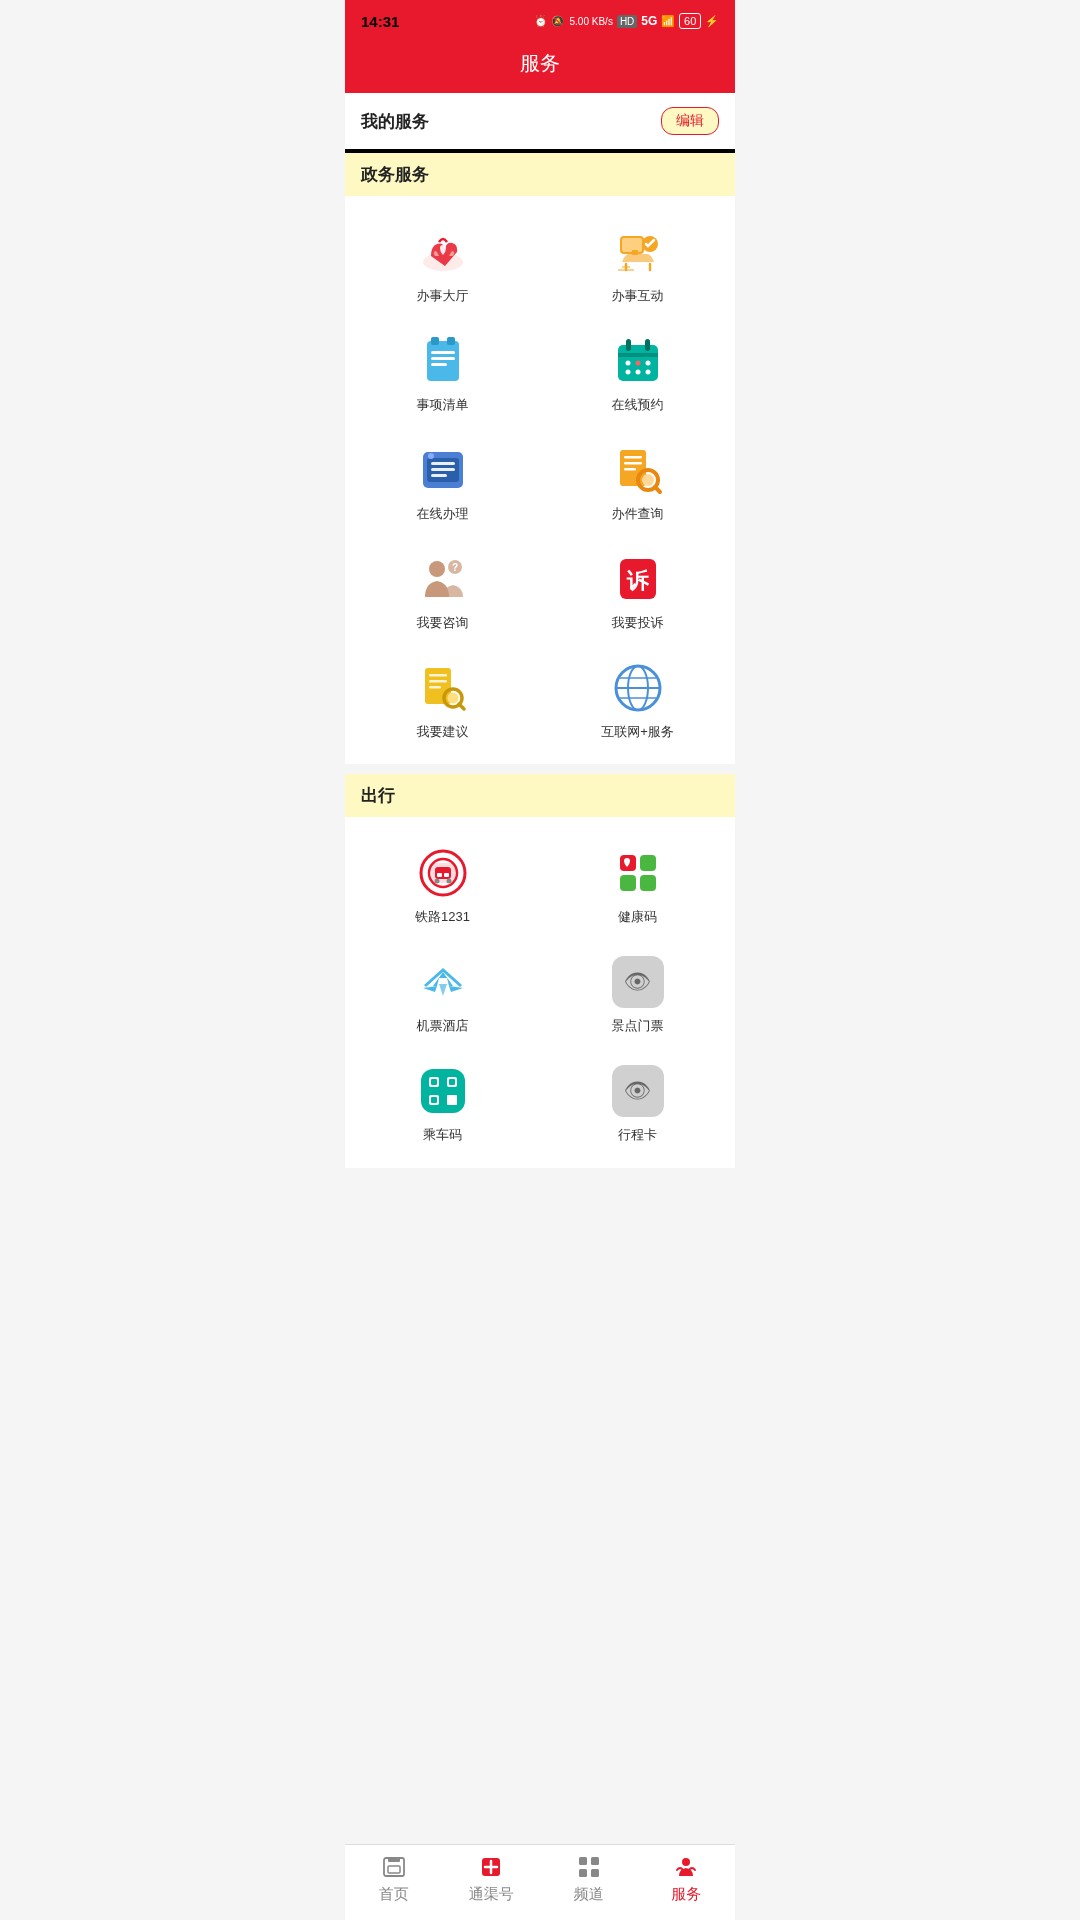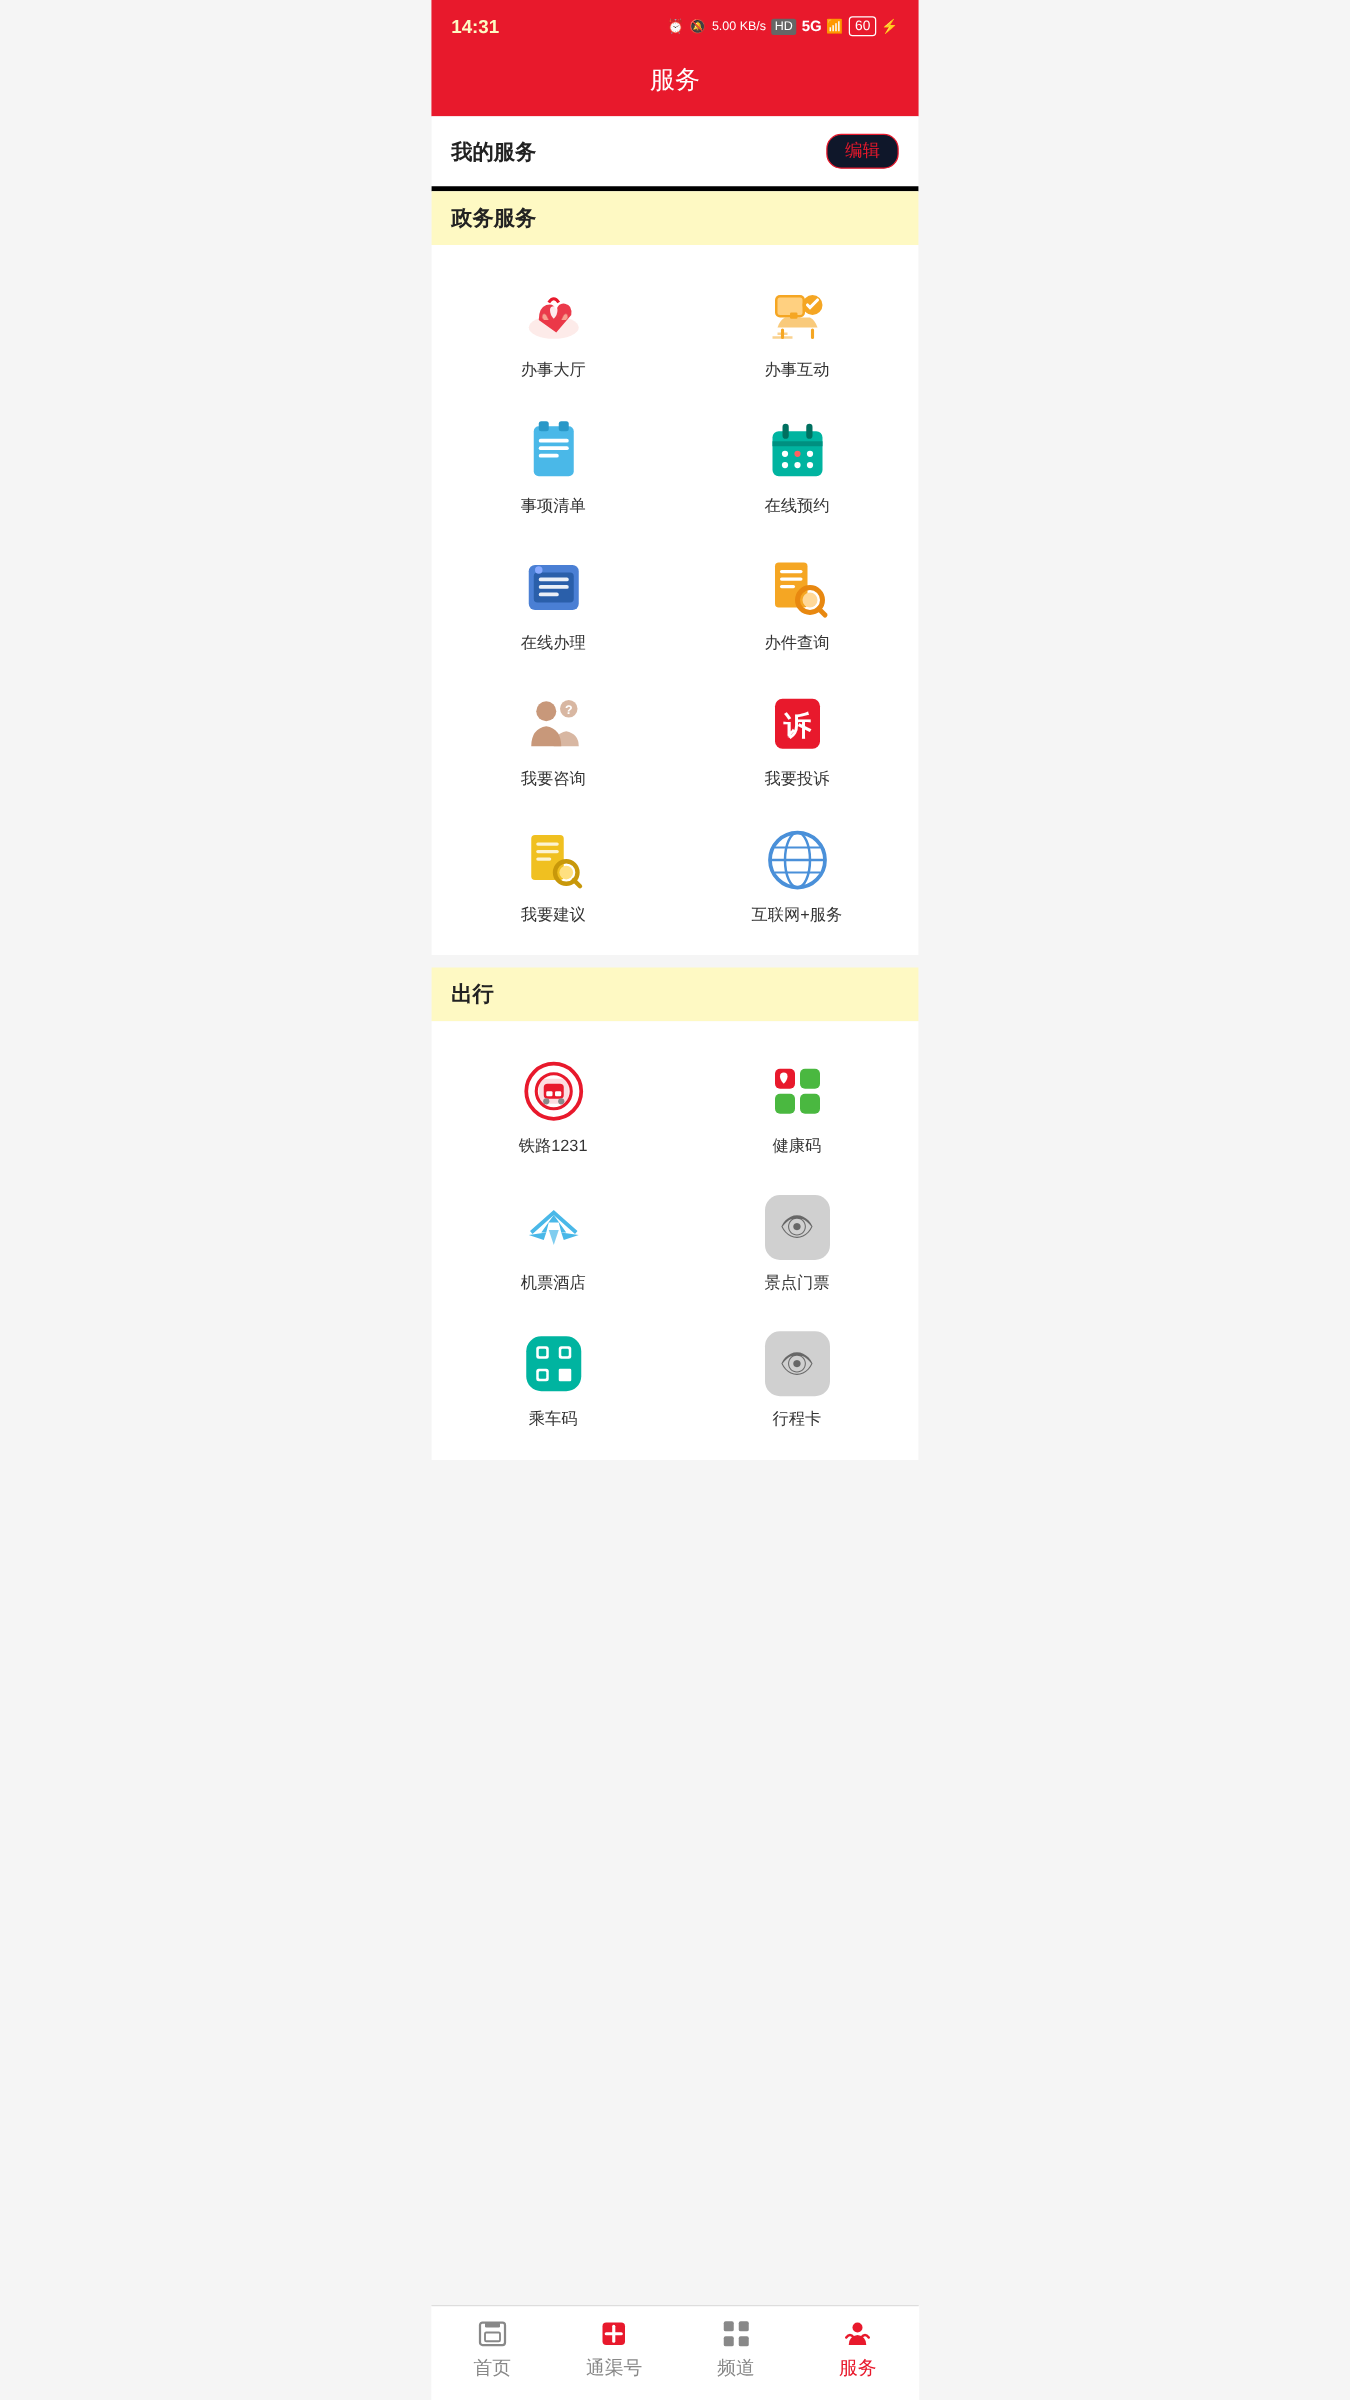--- a/index.html
+++ b/index.html
@@ -16,21 +16,21 @@
     
     .status-bar {
       background: #e8192c;
       display: flex;
       justify-content: space-between;
       align-items: center;
       padding: 8px 16px 6px;
       height: 40px;
     }
     .status-time {
-      color: #fef9c3;
+      color: #000000;
       font-size: 15px;
       font-weight: 600;
     }
     .status-icons {
       display: flex;
       align-items: center;
       gap: 4px;
       color: white;
       font-size: 11px;
     }
@@ -57,21 +57,21 @@
       border-bottom: 4px solid #000000;
     }
     .section-title {
       font-size: 17px;
       font-weight: 600;
       color: #222;
     }
     .edit-btn {
       border: 1.5px solid #e8192c;
       color: #e8192c;
-      background: #0f172a;
+      background: #fef9c3;
       padding: 4px 14px;
       font-size: 14px;
       border-radius: 12px;
       cursor: pointer;
     }
 
     .empty-services {
       background: white;
       text-align: center;
       padding: 36px 0 40px;

